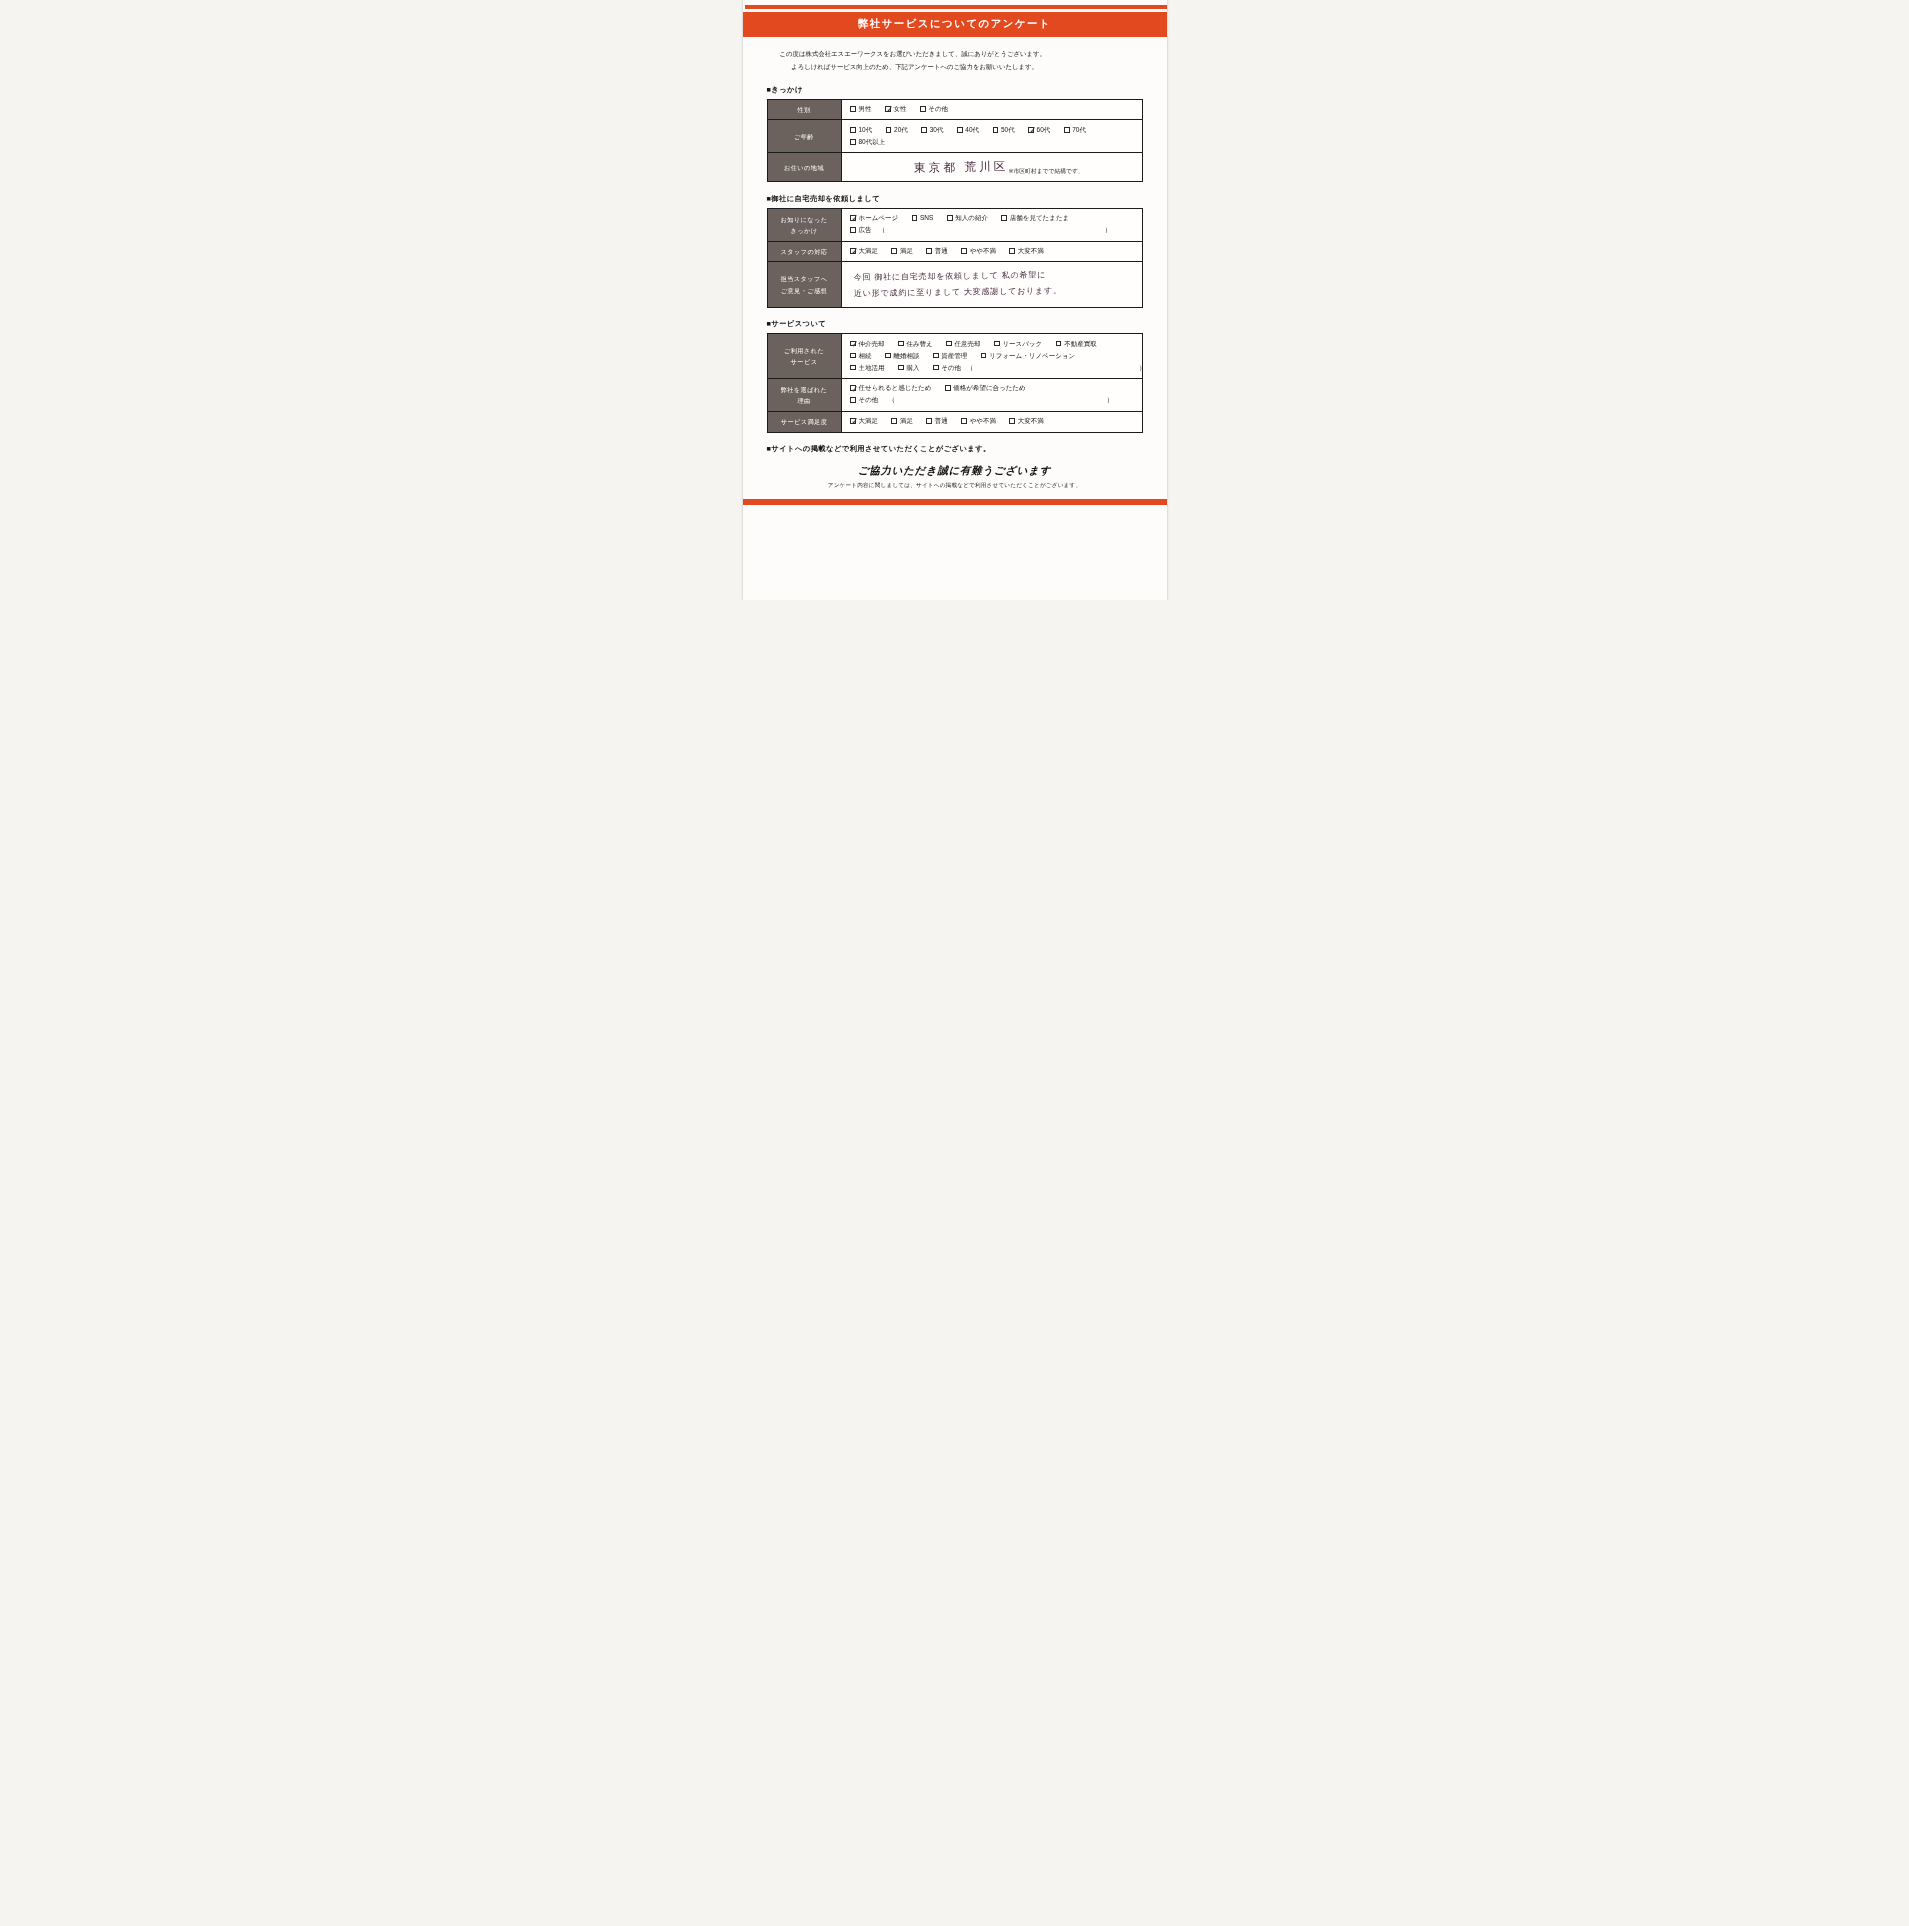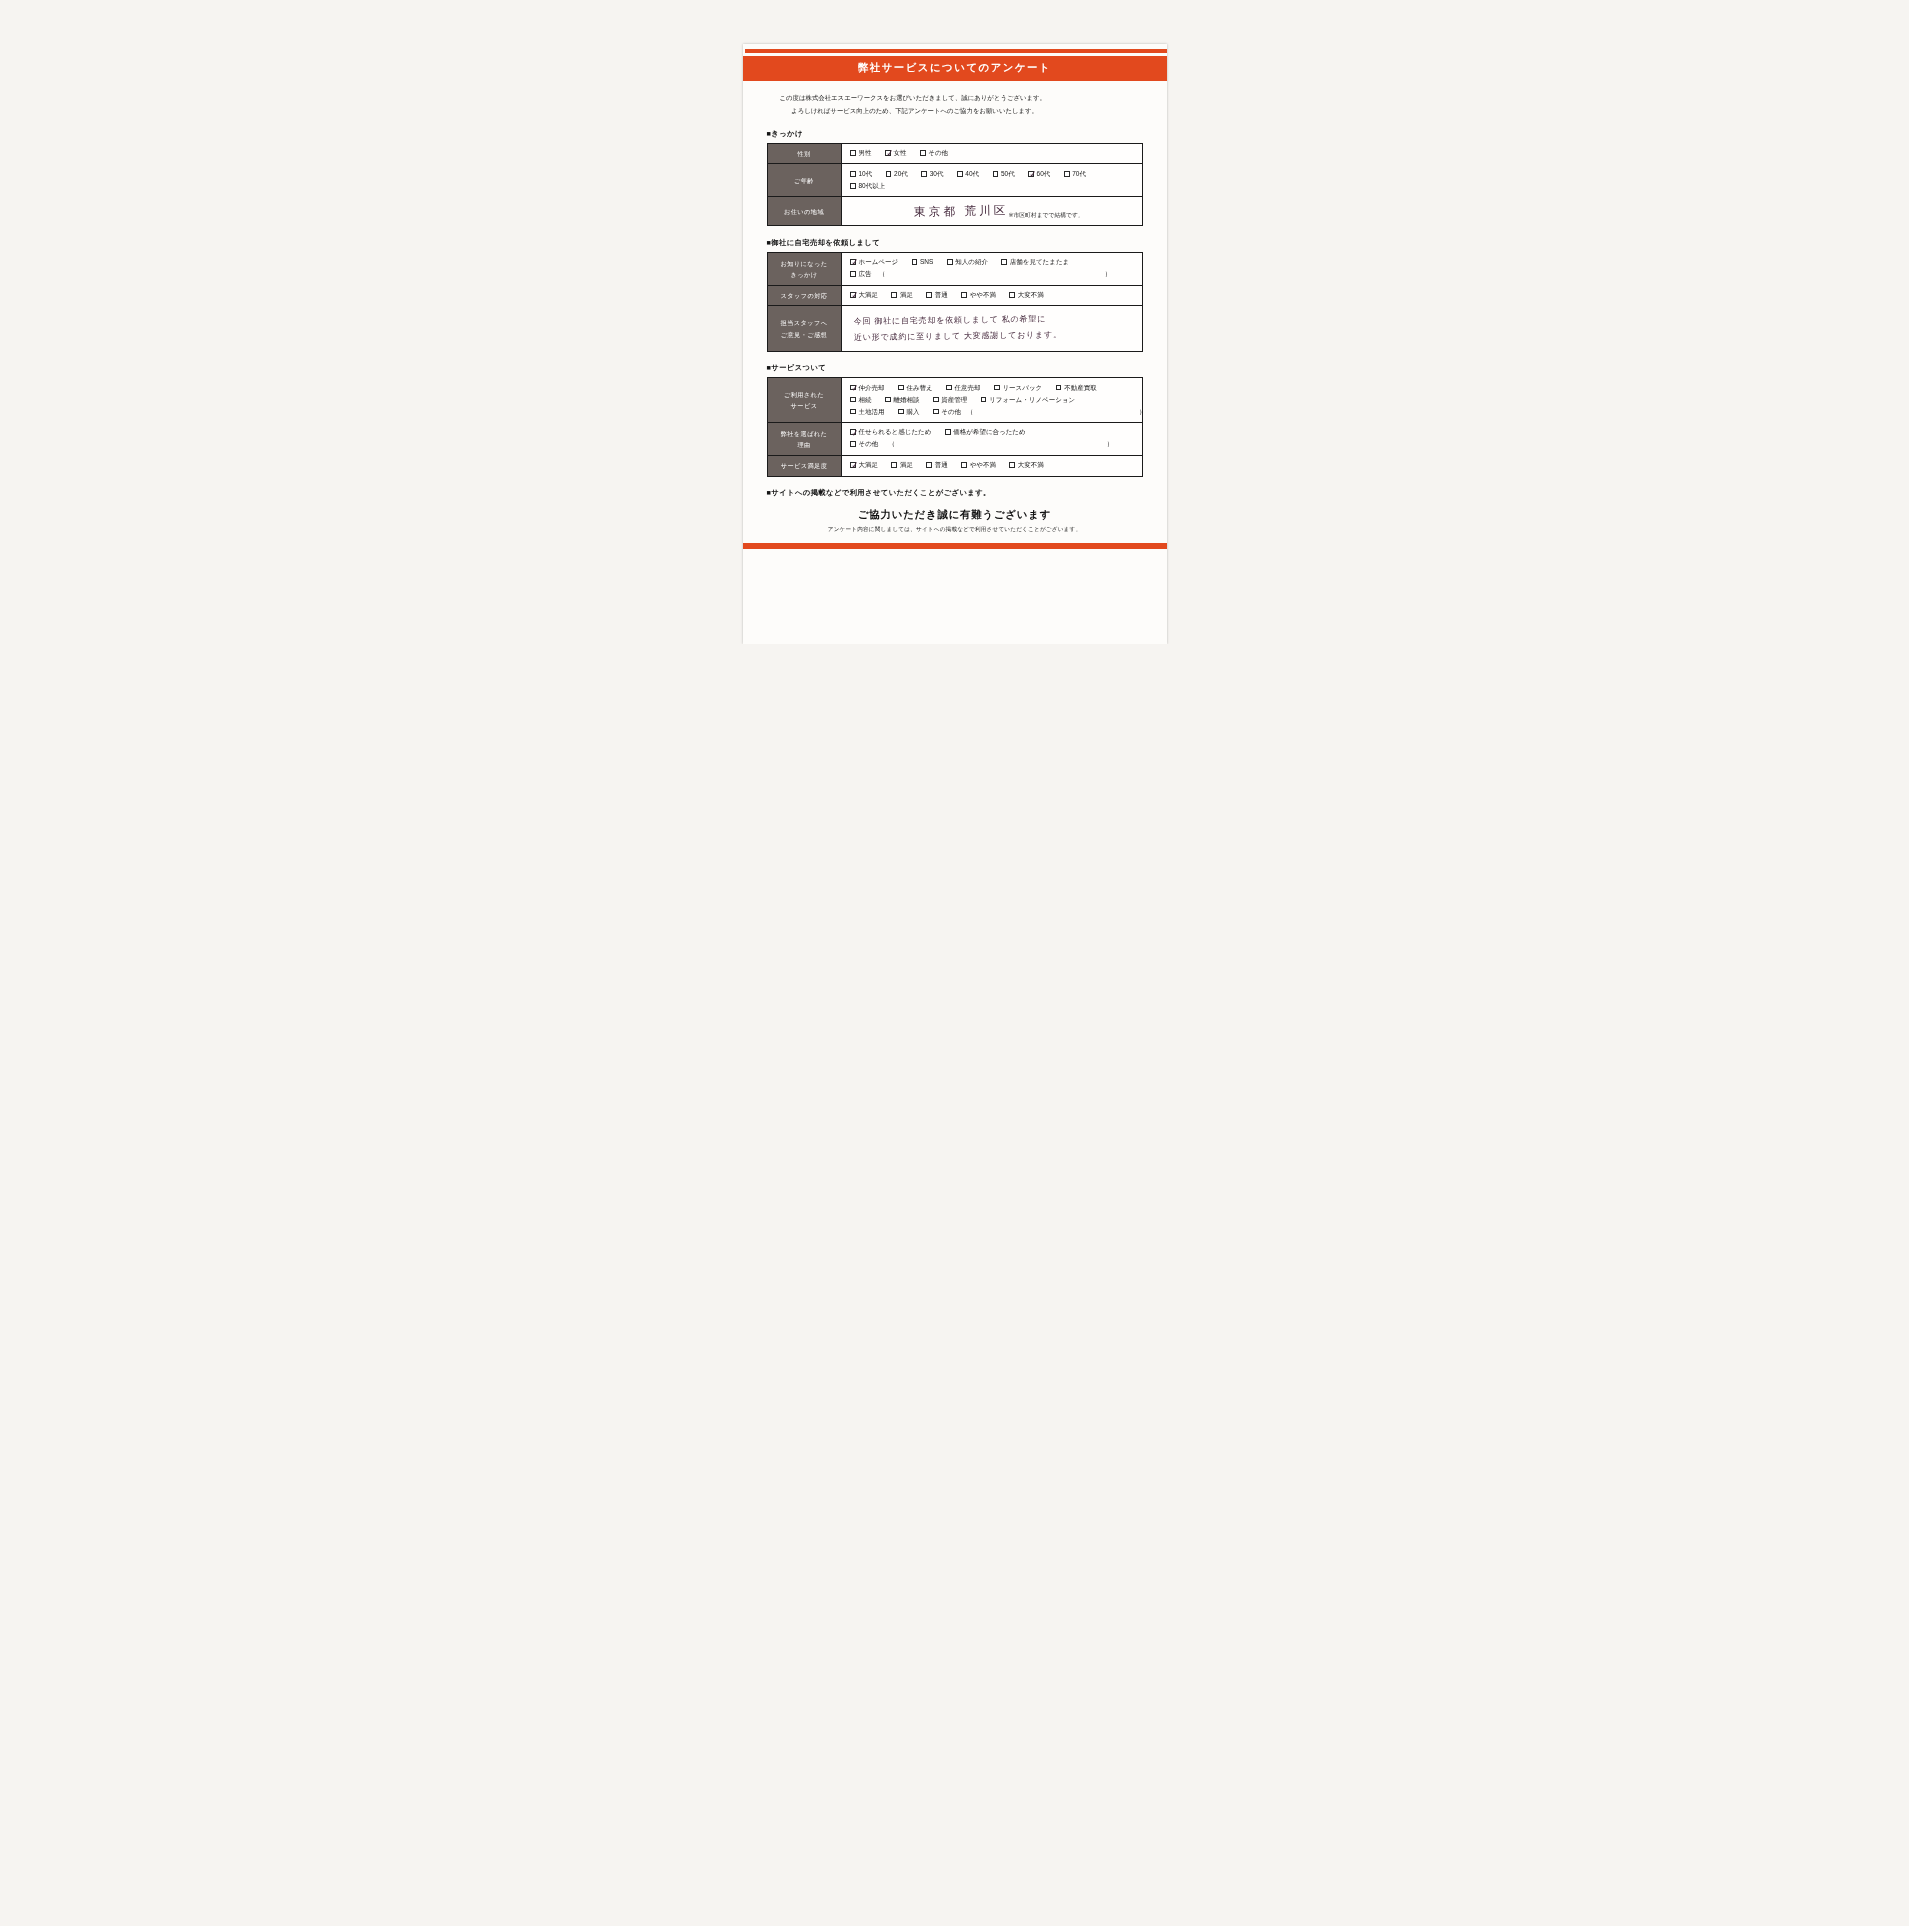--- a/index.html
+++ b/index.html
@@ -14,21 +14,20 @@
     font-family:"Liberation Sans","DejaVu Sans",sans-serif;
     color:#151515;
     display:flex;justify-content:center;
   }
   .paper{
     width:424px;min-height:600px;
     background:#fdfcfa;
     position:relative;
     overflow:hidden;
     box-shadow:0 0 2.3px rgba(0,0,0,.25);
-    margin-top:44px;
   }
   .top-strip{height:3.5px;background:var(--accent);margin:5.4px 0 2.7px 2.3px;}
   .title-band{
     background:var(--accent);
     height:25px;display:flex;align-items:center;justify-content:center;
   }
   .title-band h1{
     color:#fff;font-size:10.4px;font-weight:bold;letter-spacing:1.5px;
   }
   .intro{margin:11.6px 0 0 37px;font-size:6.4px;line-height:1.95;}
@@ -78,21 +77,21 @@
   .comment-box .cline{
     font-size:9.6px;line-height:2.05;letter-spacing:1.2px;
     transform:rotate(-0.6deg);
   }
   .ind1{padding-left:18.5px;}
   .ind2{padding-left:1.5px;}
   .ind3{padding-left:5.4px;}
   .ind4{padding-left:15.4px;}
   .thanks{
     margin-top:10px;text-align:center;
-    font-size:10.4px;font-weight:bold;letter-spacing:0.8px;color:#101010;
+    font-size:10.4px;font-weight:bold;letter-spacing:0.8px;color:#101010;font-style:italic;
   }
   .foot-note{
     margin-top:3.9px;text-align:center;font-size:5.6px;letter-spacing:0.2px;color:#1c1c1c;
   }
   .bottom-strip{height:6.2px;background:var(--accent);margin-top:8.5px;width:100%;}
   .bottom-margin{height:13px;background:#fdfcfa;}
 </style>
 </head>
 <body>
 

